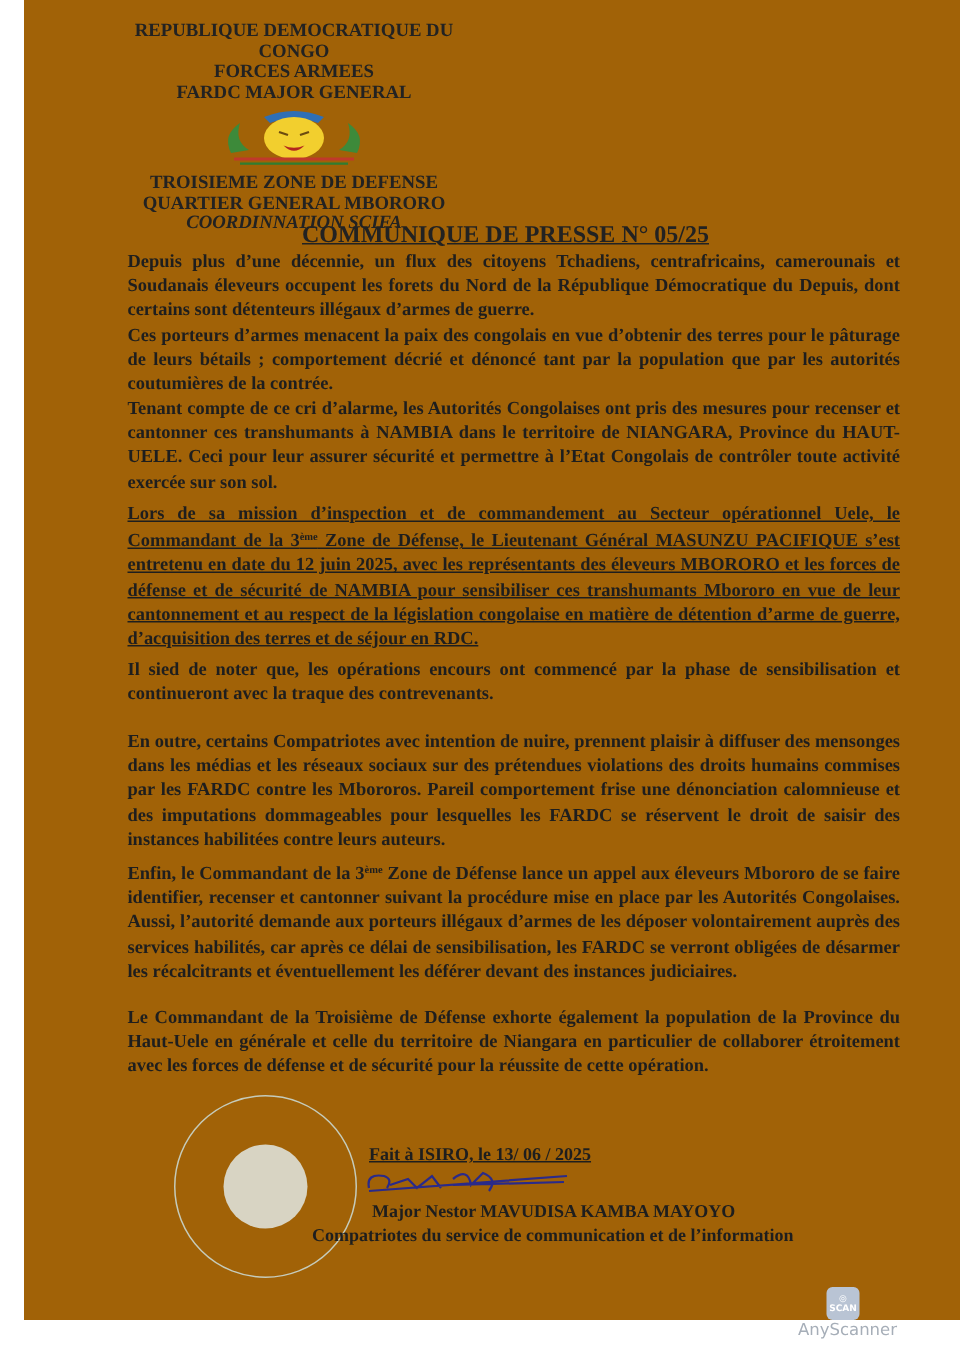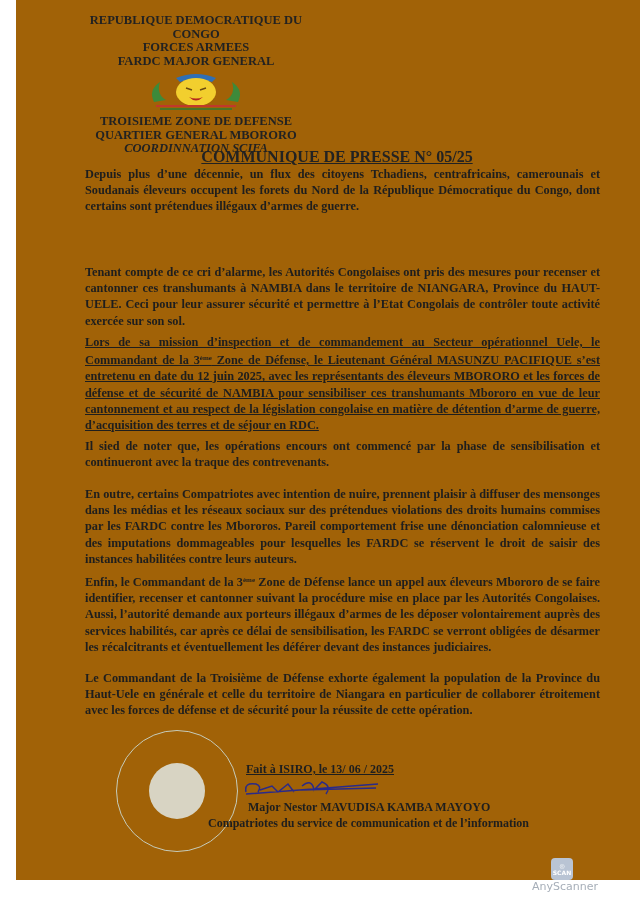--- a/index.html
+++ b/index.html
@@ -85,21 +85,24 @@
       </svg>
     </div>
     <div>TROISIEME ZONE DE DEFENSE</div>
     <div>QUARTIER GENERAL MBORORO</div>
     <div class="italic">COORDINNATION SCIFA</div>
   </div>
 
   <div class="title">COMMUNIQUE DE PRESSE N° 05/25</div>
 
   <div class="body" style="top:166px;">
-    <p>Depuis plus d’une décennie, un flux des citoyens Tchadiens, centrafricains, camerounais et Soudanais éleveurs occupent les forets du Nord de la République Démocratique du Congo, dont certains sont prétendues illégaux d’armes de guerre.</p>
+    <p>Depuis plus d’une décennie, un flux des citoyens Tchadiens, centrafricains, camerounais et Soudanais éleveurs occupent les forets du Nord de la République Démocratique du Depuis, dont certains sont détenteurs illégaux d’armes de guerre.</p>
+  </div>
+  <div class="body" style="top:215px;">
+    <p>Ces porteurs d’armes menacent la paix des congolais en vue d’obtenir des terres pour le pâturage de leurs bétails ; comportement décrié et dénoncé tant par la population que par les autorités coutumières de la contrée.</p>
   </div>
   <div class="body" style="top:264px;">
     <p>Tenant compte de ce cri d’alarme, les Autorités Congolaises ont pris des mesures pour recenser et cantonner ces transhumants à NAMBIA dans le territoire de NIANGARA, Province du HAUT-UELE. Ceci pour leur assurer sécurité et permettre à l’Etat Congolais de contrôler toute activité exercée sur son sol.</p>
   </div>
   <div class="body" style="top:334px;text-decoration:underline;">
     <p><span>Lors de sa mission d’inspection et de commandement au Secteur opérationnel Uele, le Commandant de la 3</span><sup>ème</sup><span> Zone de Défense, le Lieutenant Général MASUNZU PACIFIQUE s’est entretenu en date du 12 juin 2025, avec les représentants des éleveurs MBORORO et les forces de défense et de sécurité de NAMBIA pour sensibiliser ces transhumants Mbororo en vue de leur cantonnement et au respect de la législation congolaise en matière de détention d’arme de guerre, d’acquisition des terres et de séjour en RDC.</span></p>
   </div>
   <div class="body" style="top:438px;">
     <p>Il sied de noter que, les opérations encours ont commencé par la phase de sensibilisation et continueront avec la traque des contrevenants.</p>
   </div>

